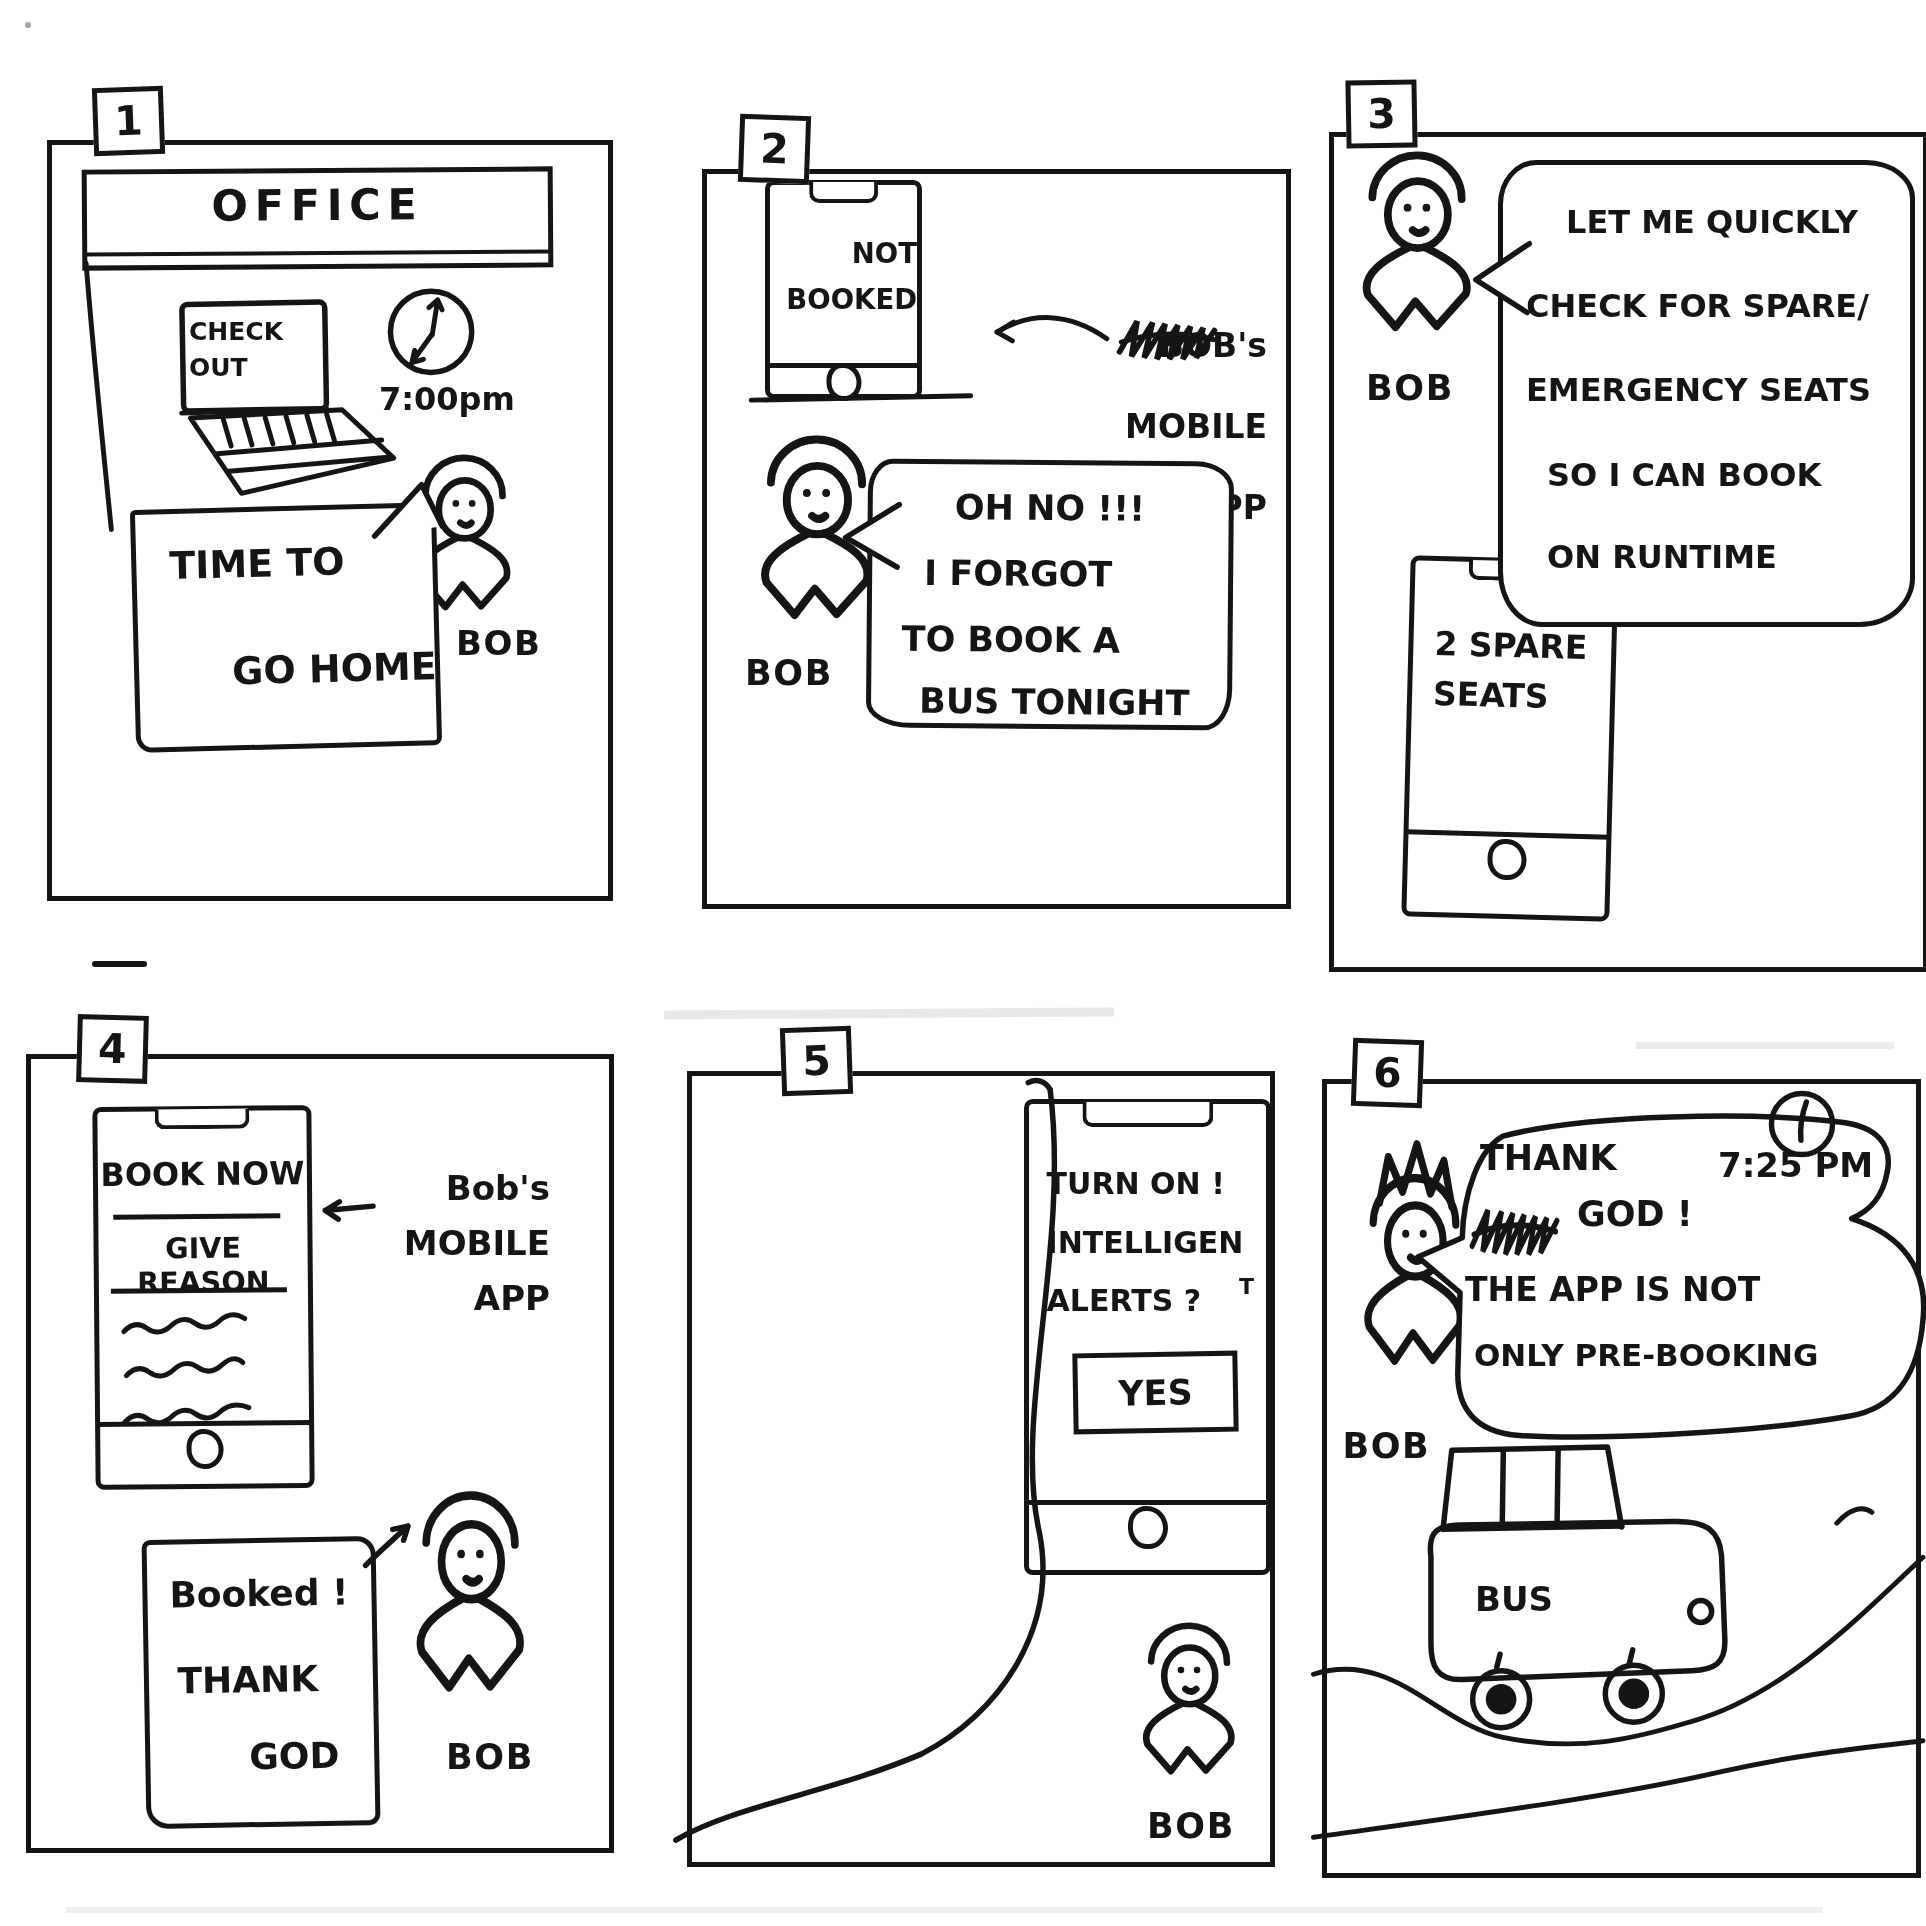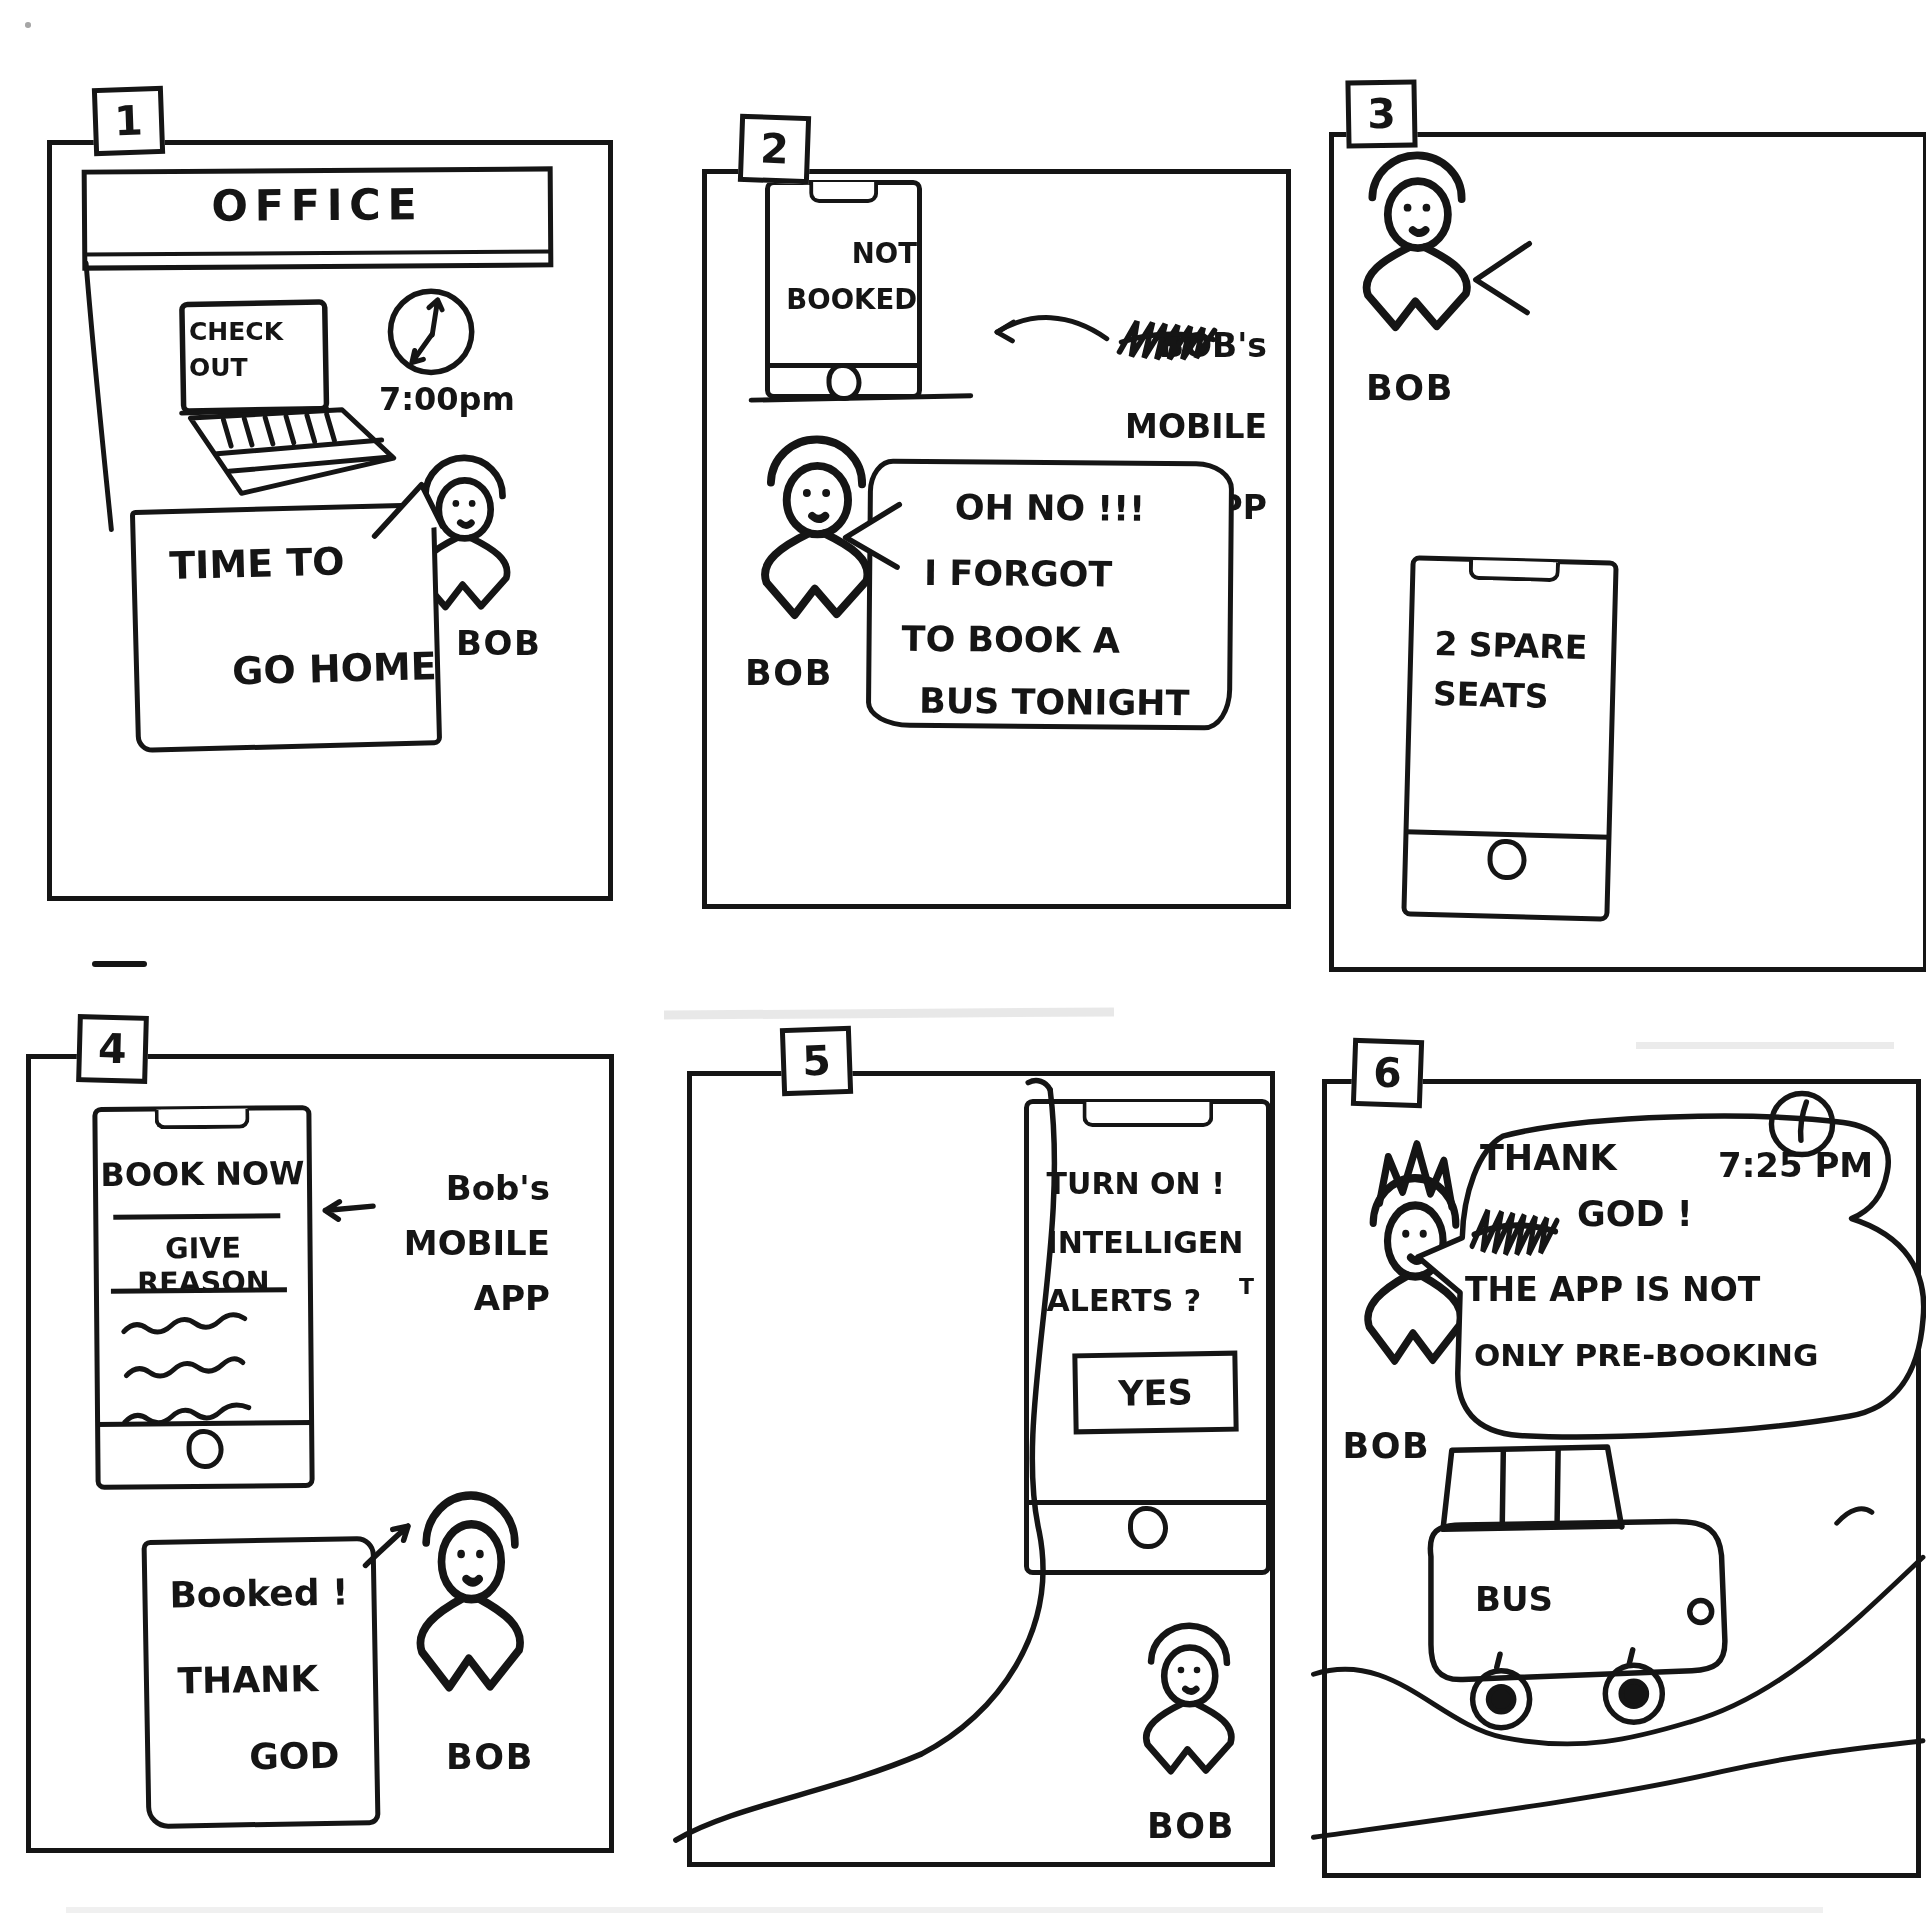--- a/index.html
+++ b/index.html
@@ -137,20 +137,27 @@
       <path d="M 108,12 L 10,72 L 104,126" fill="#fff" stroke="#151515" stroke-width="10" stroke-linecap="round" stroke-linejoin="round"></path>
     </svg>
   </div>
 
   <div class="badge" style="left:1346px;top:80px;transform:rotate(-1deg)">3</div>
   <div class="panel" style="left:1329px;top:132px;width:589px;height:830px;">
     <svg class="figure" style="left:10px;top:7.7px" width="146" height="189" viewBox="-85 -75 170 220" preserveAspectRatio="none">
         <use href="#bob-figure-def"></use>
       </svg>
     <div class="name-label" style="left:32px;top:231px;font-size:35px">BOB</div>
+    <div class="bubble" style="left:164px;top:23px;width:407px;height:457px;border-radius:38px 49px 55px 44px / 44px 38px 49px 55px;">
+      <div class="line" style="left:63px;top:38px;font-size:32px">LET ME QUICKLY</div>
+      <div class="line" style="left:23px;top:122px;font-size:32px">CHECK FOR SPARE/</div>
+      <div class="line" style="left:23px;top:206px;font-size:32px">EMERGENCY SEATS</div>
+      <div class="line" style="left:44px;top:291px;font-size:32px">SO I CAN BOOK</div>
+      <div class="line" style="left:44px;top:373px;font-size:32px">ON RUNTIME</div>
+    </div>
     <svg class="tail" style="left:135px;top:99px" width="66" height="82" viewBox="0 0 120 150">
       <path d="M 110,14 L 12,80 L 106,140" fill="#fff" stroke="#151515" stroke-width="10" stroke-linecap="round" stroke-linejoin="round"></path>
     </svg>
     <div class="phone" style="left:72px;top:421px;width:198px;height:351px;transform:rotate(1.5deg)">
       <div class="notch"></div>
       <div class="screen-text preline" style="left:21px;top:58px;font-size:33px;line-height:1.5">2 SPARE
 SEATS</div>
       <div class="home-line" style="bottom:77px"></div>
       <div class="home-btn" style="bottom:34px;width:28.6px;height:31px"></div>
     </div>

